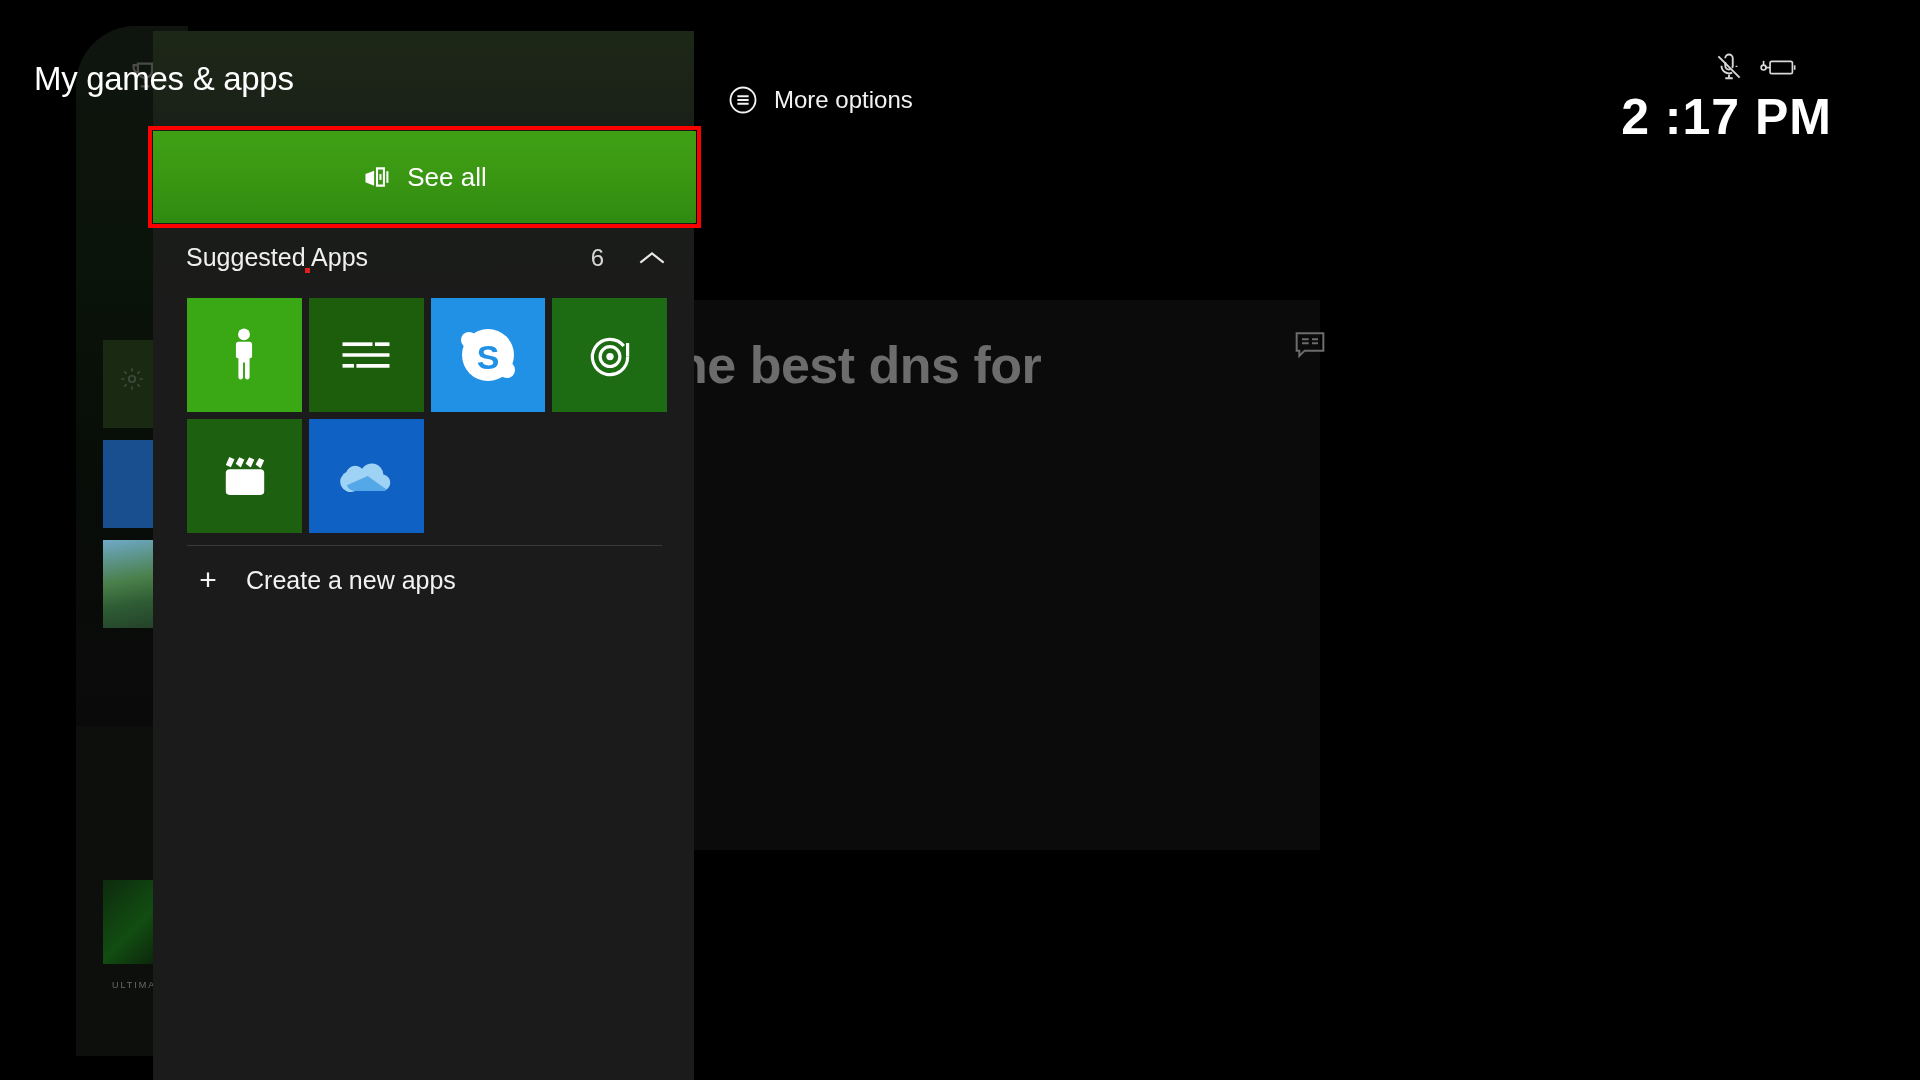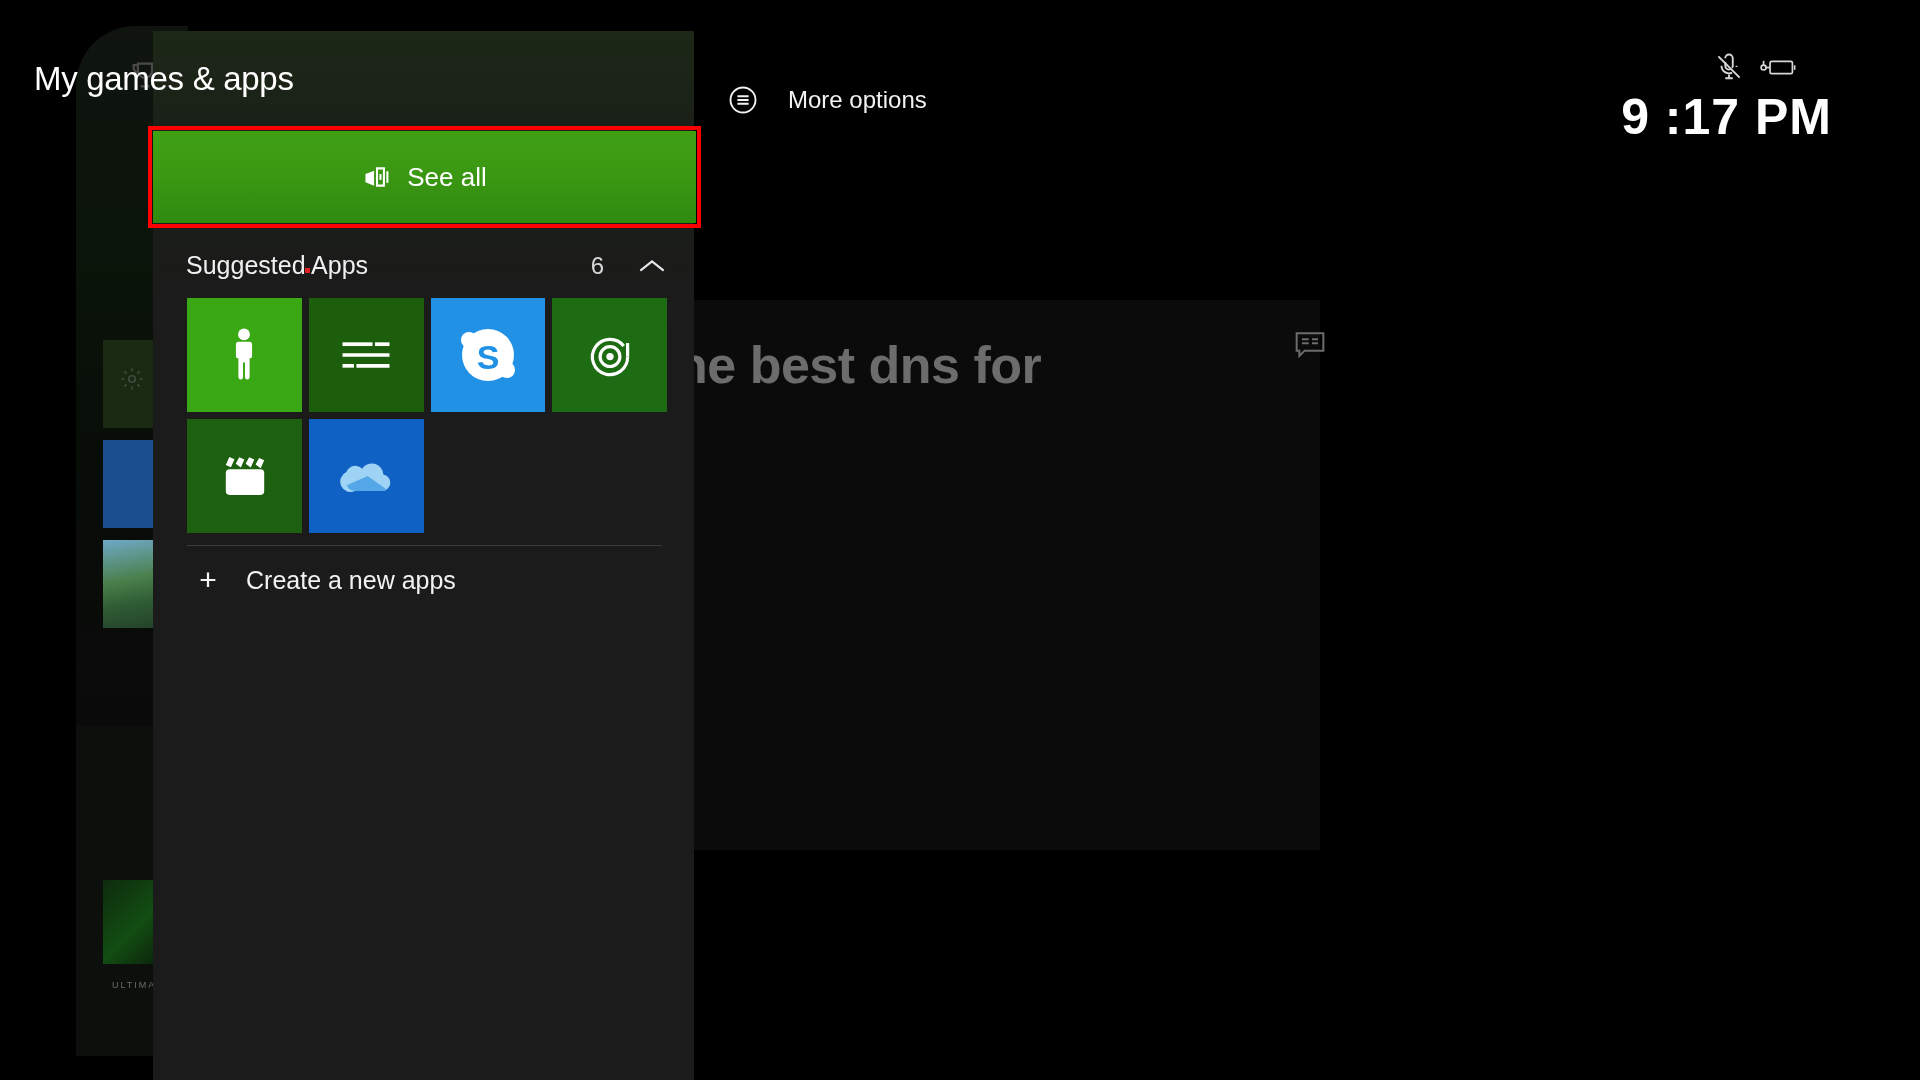--- a/index.html
+++ b/index.html
@@ -52,21 +52,21 @@
     color:#6c6c6c; letter-spacing:-0.5px;
   }
   .bg-article-badge {
     position:absolute; left:1294px; top:330px; width:32px; height:28px;
     color:#6c6c6c;
   }
 
   
   .more-options {
     position:absolute; left:728px; top:85px;
-    display:flex; align-items:center; gap:30px;
+    display:flex; align-items:center; gap:16px;
     color:#f2f2f2; font-size:24px;
   }
   .more-options .mo-icon { width:30px; height:30px; display:block; }
 
   .status-icons {
     position:absolute; right:122px; top:52px;
     display:flex; align-items:center; gap:16px;
   }
   .status-icons svg { display:block; }
   .clock {
@@ -99,21 +99,21 @@
     position:absolute; left:153px; top:131px; width:543px; height:92px;
     background:linear-gradient(180deg,#3fa014 0%, #3a9712 50%, #2f8a10 100%);
     display:flex; align-items:center; justify-content:center; gap:15px;
     color:#ffffff; font-size:26px; cursor:pointer;
   }
   .seeall-btn .sa-icon { width:30px; height:28px; display:block; }
 
   
   .group-header {
     position:absolute; left:186px; top:243px; width:480px;
-    display:flex; align-items:center;margin-top:8px;
+    display:flex; align-items:center;
   }
   .group-title { font-size:25px; color:#f0f0f0; }
   .group-count { margin-left:auto; font-size:24px; color:#d6d6d6; padding-right:34px; }
   .group-chevron { width:28px; height:18px; color:#e8e8e8; display:block; }
   .red-dot {
     position:absolute; left:305px; top:268px; width:5px; height:5px; background:#e02020;
   }
 
   
   .tiles { position:absolute; left:187px; top:298px; width:480px; }
@@ -205,21 +205,21 @@
       <svg width="38" height="26" viewBox="0 0 34 22" fill="none" stroke="#d8d8d8" stroke-width="1.5">
         <rect x="9" y="6" width="20" height="11" rx="1.5"></rect>
         <path d="M31 9.5v4"></path>
         <path d="M9 11.5H5"></path>
         <circle cx="3.2" cy="11.5" r="2.2"></circle>
         <path d="M3.2 9.3V5.5"></path>
       </svg>
     </span>
   </div>
 
-  <div class="clock">9 :17 PM</div>
+  <div class="clock">2 :17 PM</div>
 
   <div class="flyout">
     <div class="flyout-sheen"></div>
   </div>
 
   <div class="flyout-title">My games &amp; apps</div>
 
   <div class="seeall-btn">
     <span class="sa-icon">
       <svg width="30" height="28" viewBox="0 0 26 24" fill="none" stroke="#ffffff" stroke-width="1.8">

